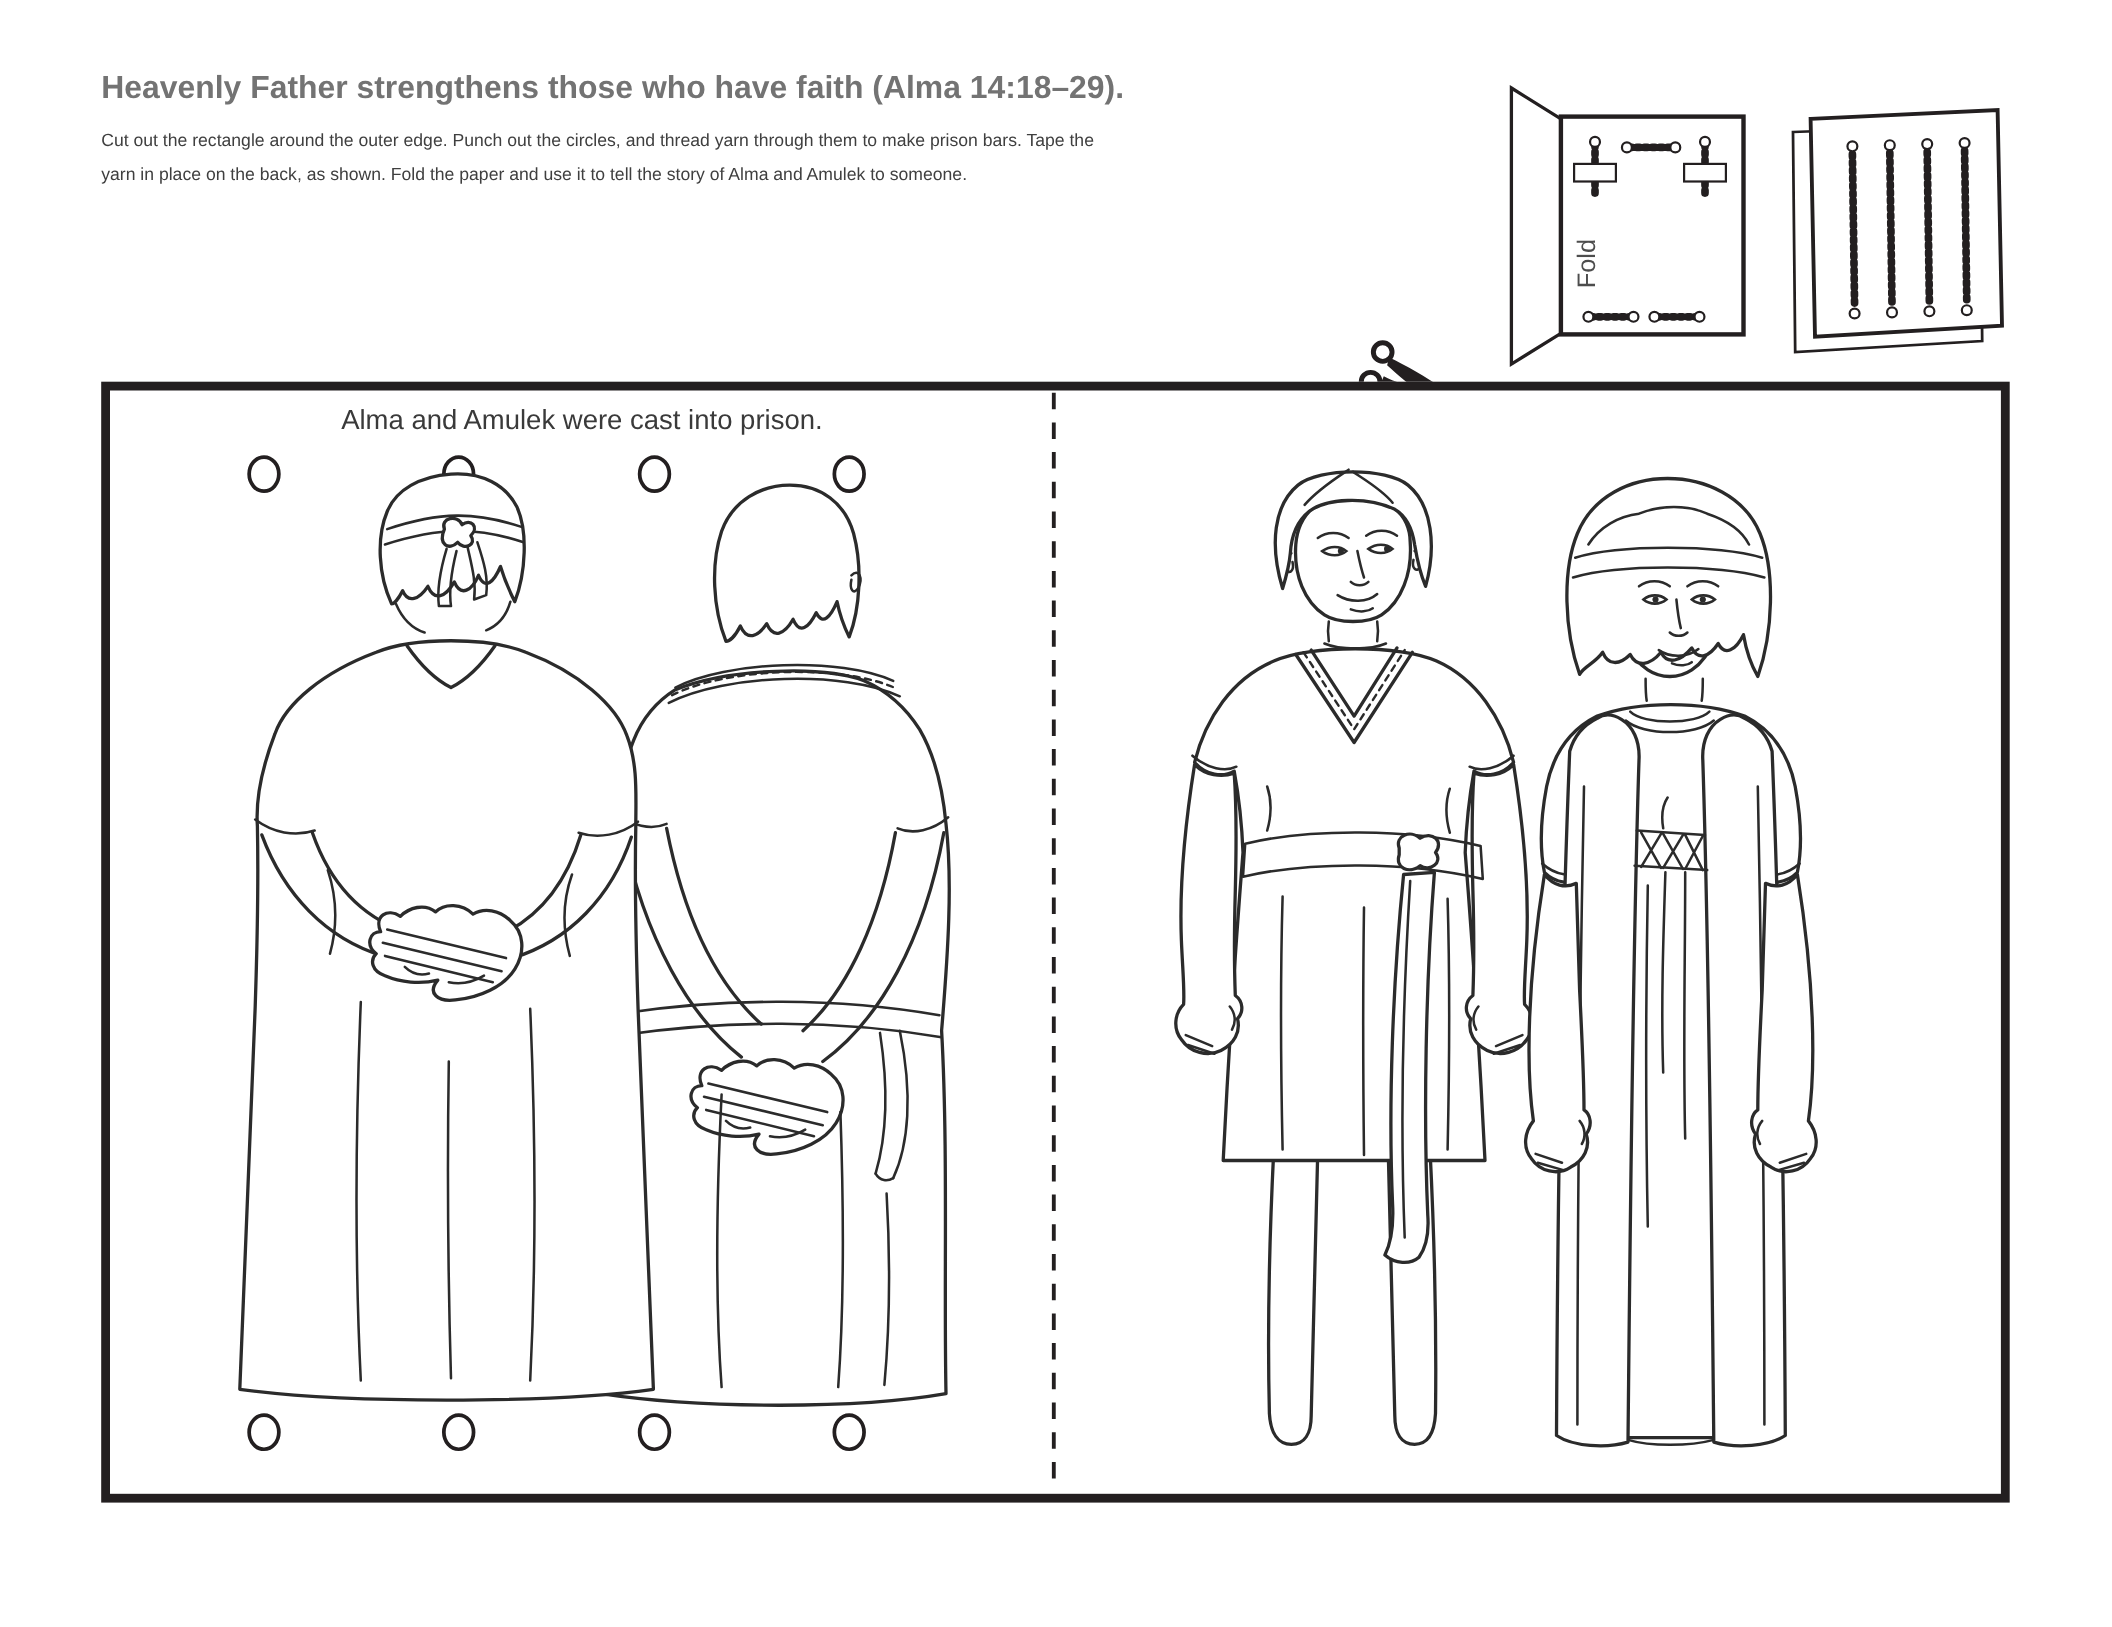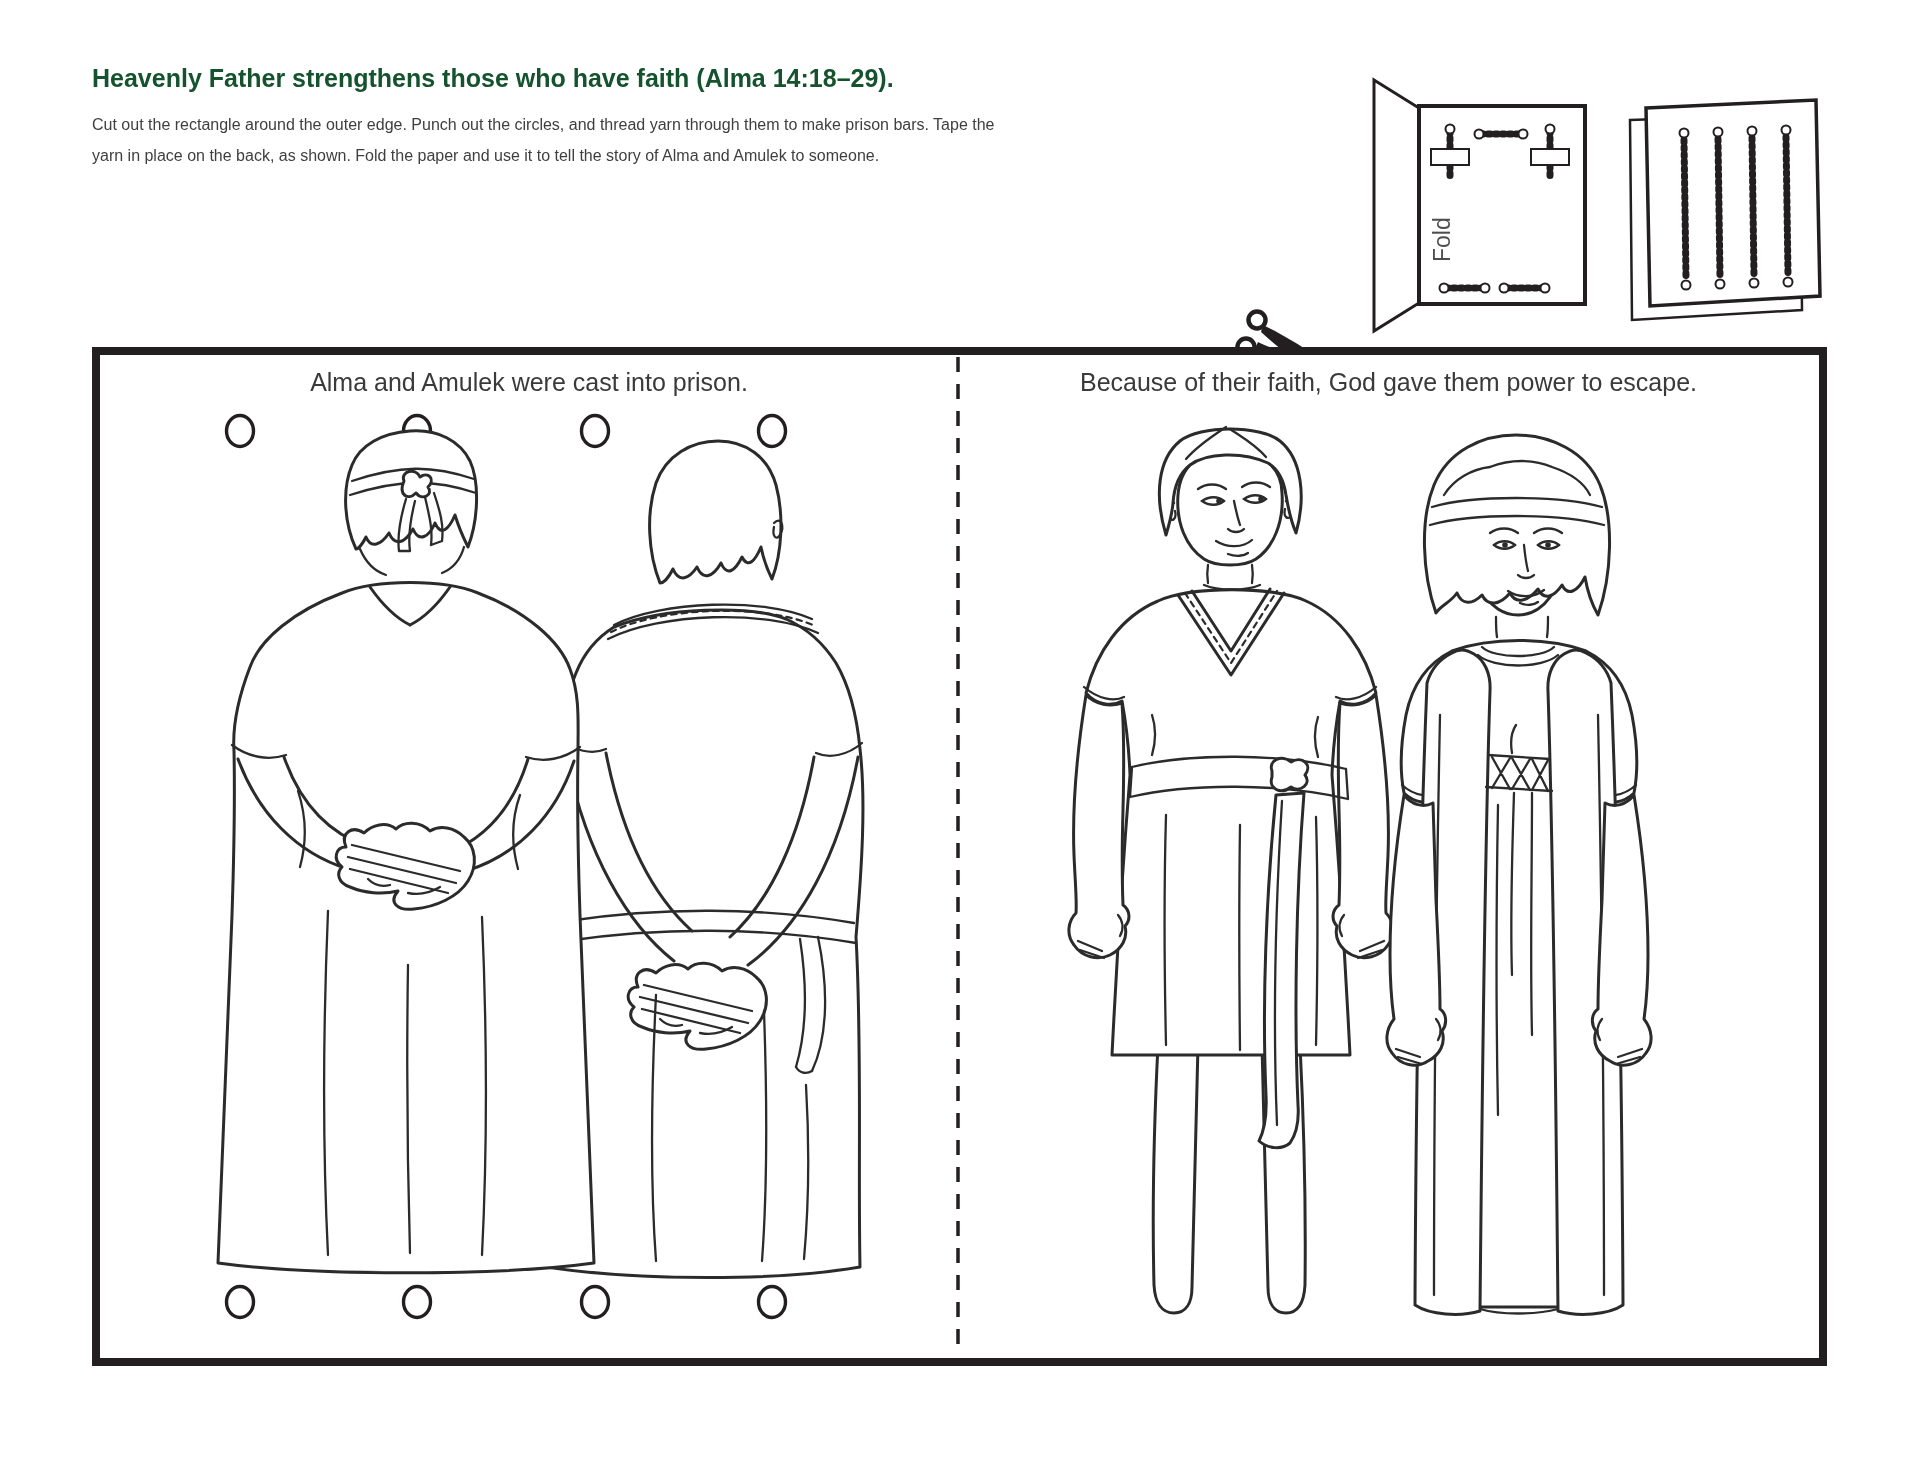--- a/index.html
+++ b/index.html
@@ -1,21 +1,21 @@
 <!DOCTYPE html>
 <html><head>
 <meta charset="utf-8">
 <style>
   html,body{margin:0;padding:0;}
   body{
     width:1920px;height:1479px;position:relative;background:#ffffff;
     font-family:"Liberation Sans",sans-serif;overflow:hidden;
   }
   .header{position:absolute;left:92px;top:64px;width:960px;}
-  .page-title{font-size:25px;font-weight:bold;color:#14532d;margin:0;}
+  .page-title{font-size:29px;font-weight:bold;color:#737373;margin:0;}
   .instructions{font-size:16px;color:#3f3f3f;line-height:31px;width:918px;margin:16px 0 0 0;}
   .diagram{position:absolute;}
   #diagram-back{left:1350px;top:70px;}
   #diagram-front{left:1616px;top:70px;}
   #scissors{left:1233px;top:308px;}
   .board{
     position:absolute;left:92px;top:347px;width:1735px;height:1019px;
     border:8px solid #231f20;box-sizing:border-box;background:#fff;
   }
   .board-art{position:absolute;left:0;top:0;width:1719px;height:1003px;}
@@ -85,21 +85,20 @@
 
   <svg id="scissors" class="diagram" width="90" height="64" viewBox="0 0 90 64">
     <circle cx="24" cy="12" r="8.5" fill="none" stroke="#231f20" stroke-width="4.5"></circle>
     <circle cx="13" cy="39" r="8.5" fill="none" stroke="#231f20" stroke-width="4.5"></circle>
     <path fill="#231f20" d="M30,17 C45,24 62,34 82,47 L64,52 C50,44 38,33 28,24 Z"></path>
     <path fill="#231f20" d="M21,43 C36,52 56,56 78,55 L64,45 C48,43 34,39 25,34 Z"></path>
   </svg>
 
   <div class="board">
     <div class="caption caption-left">Alma and Amulek were cast into prison.</div>
-    <div class="caption caption-right">Because of their faith, God gave them power to escape.</div>
 
     <svg class="board-art" viewBox="0 0 1719 1003">
 
       <line x1="858" y1="2" x2="858" y2="1001" stroke="#231f20" stroke-width="3.5" stroke-dasharray="15 12"></line>
 
       <g fill="none" stroke="#231f20" stroke-width="3.4">
         <ellipse cx="140" cy="76" rx="13.5" ry="15.5"></ellipse>
         <ellipse cx="317" cy="76" rx="13.5" ry="15.5"></ellipse>
         <ellipse cx="495" cy="76" rx="13.5" ry="15.5"></ellipse>
         <ellipse cx="672" cy="76" rx="13.5" ry="15.5"></ellipse>

